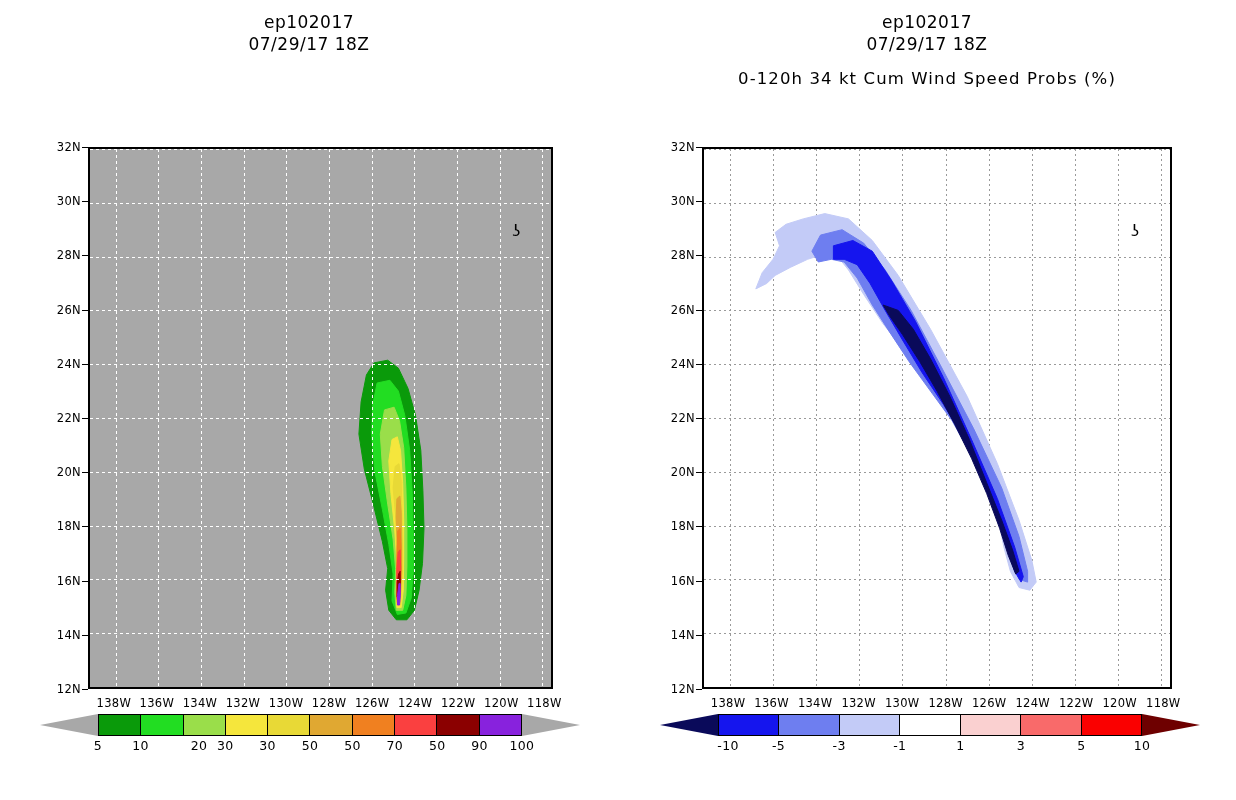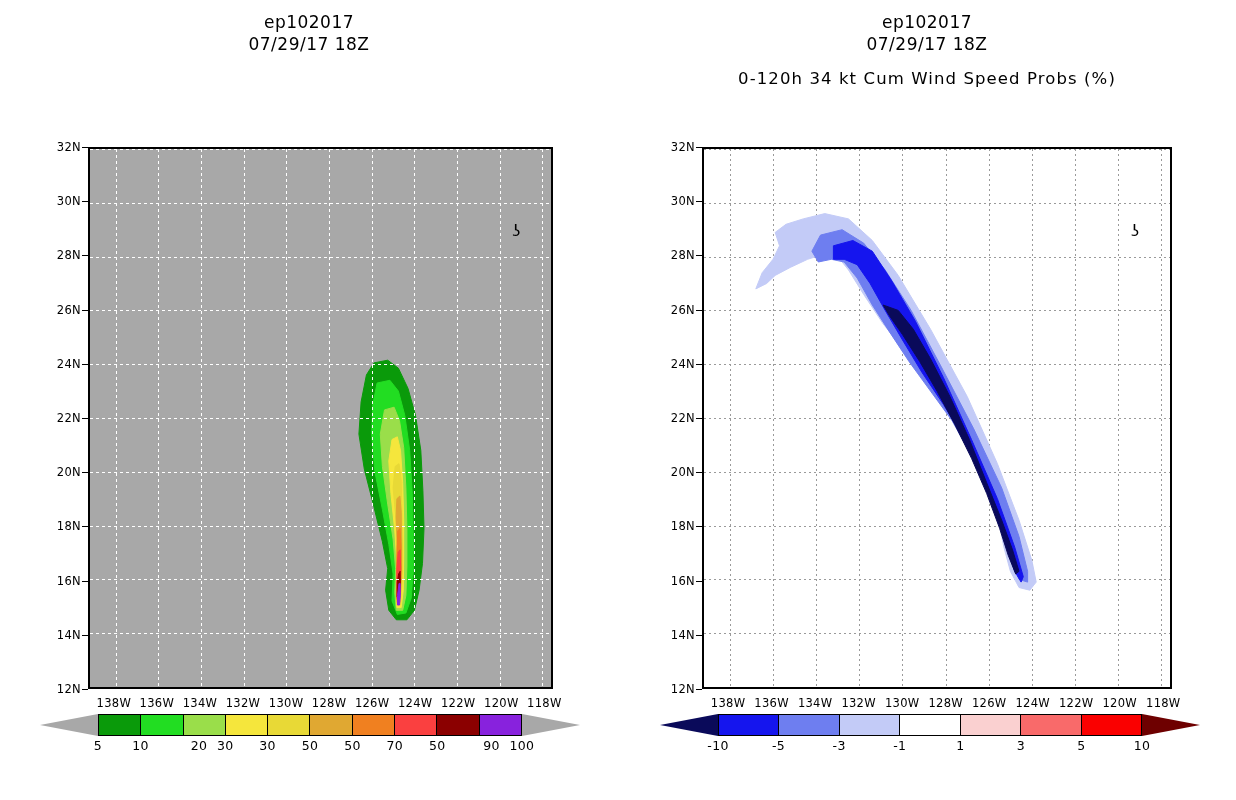--- a/index.html
+++ b/index.html
@@ -147,21 +147,21 @@
       <div class="cbar-ticks" id="cbl-ticks">
           <span style="left: 58px;">5</span>
           <span style="left: 100.4px;">10</span>
           <span style="left: 159px;">20</span>
           <span style="left: 185.2px;">30</span>
           <span style="left: 227.6px;">30</span>
           <span style="left: 270px;">50</span>
           <span style="left: 312.4px;">50</span>
           <span style="left: 354.8px;">70</span>
           <span style="left: 397.2px;">50</span>
-          <span style="left: 439.6px; margin-left: 12px;">90</span>
+          <span style="left: 439.6px;">90</span>
           <span style="left: 482px;">100</span>
         </div>
     </div>
   </div>
 
   <div class="panel" id="panel-right">
 
     <div class="title-block">
       <div class="t-line t-id">ep102017</div>
       <div class="t-line t-date">07/29/17 18Z</div>
@@ -235,21 +235,21 @@
           <div class="cseg" style="background: rgb(110, 126, 240);"></div>
           <div class="cseg" style="background: rgb(195, 203, 247);"></div>
           <div class="cseg" style="background: rgb(255, 255, 255);"></div>
           <div class="cseg" style="background: rgb(250, 208, 208);"></div>
           <div class="cseg" style="background: rgb(249, 106, 106);"></div>
           <div class="cseg" style="background: rgb(250, 0, 0);"></div>
         </div>
       <div class="arrow" id="cbr-arrow-hi" style="left: 482px; border-left: 58px solid rgb(110, 0, 0);"></div>
     </div>
     <div class="cbar-ticks" id="cbr-ticks">
-        <span style="left: 58px;">-10</span>
+        <span style="left: 68px;">-10</span>
         <span style="left: 118.571px;">-5</span>
         <span style="left: 179.143px;">-3</span>
         <span style="left: 239.714px;">-1</span>
         <span style="left: 300.286px;">1</span>
         <span style="left: 360.857px;">3</span>
         <span style="left: 421.429px;">5</span>
         <span style="left: 482px;">10</span>
       </div>
   </div>
 

